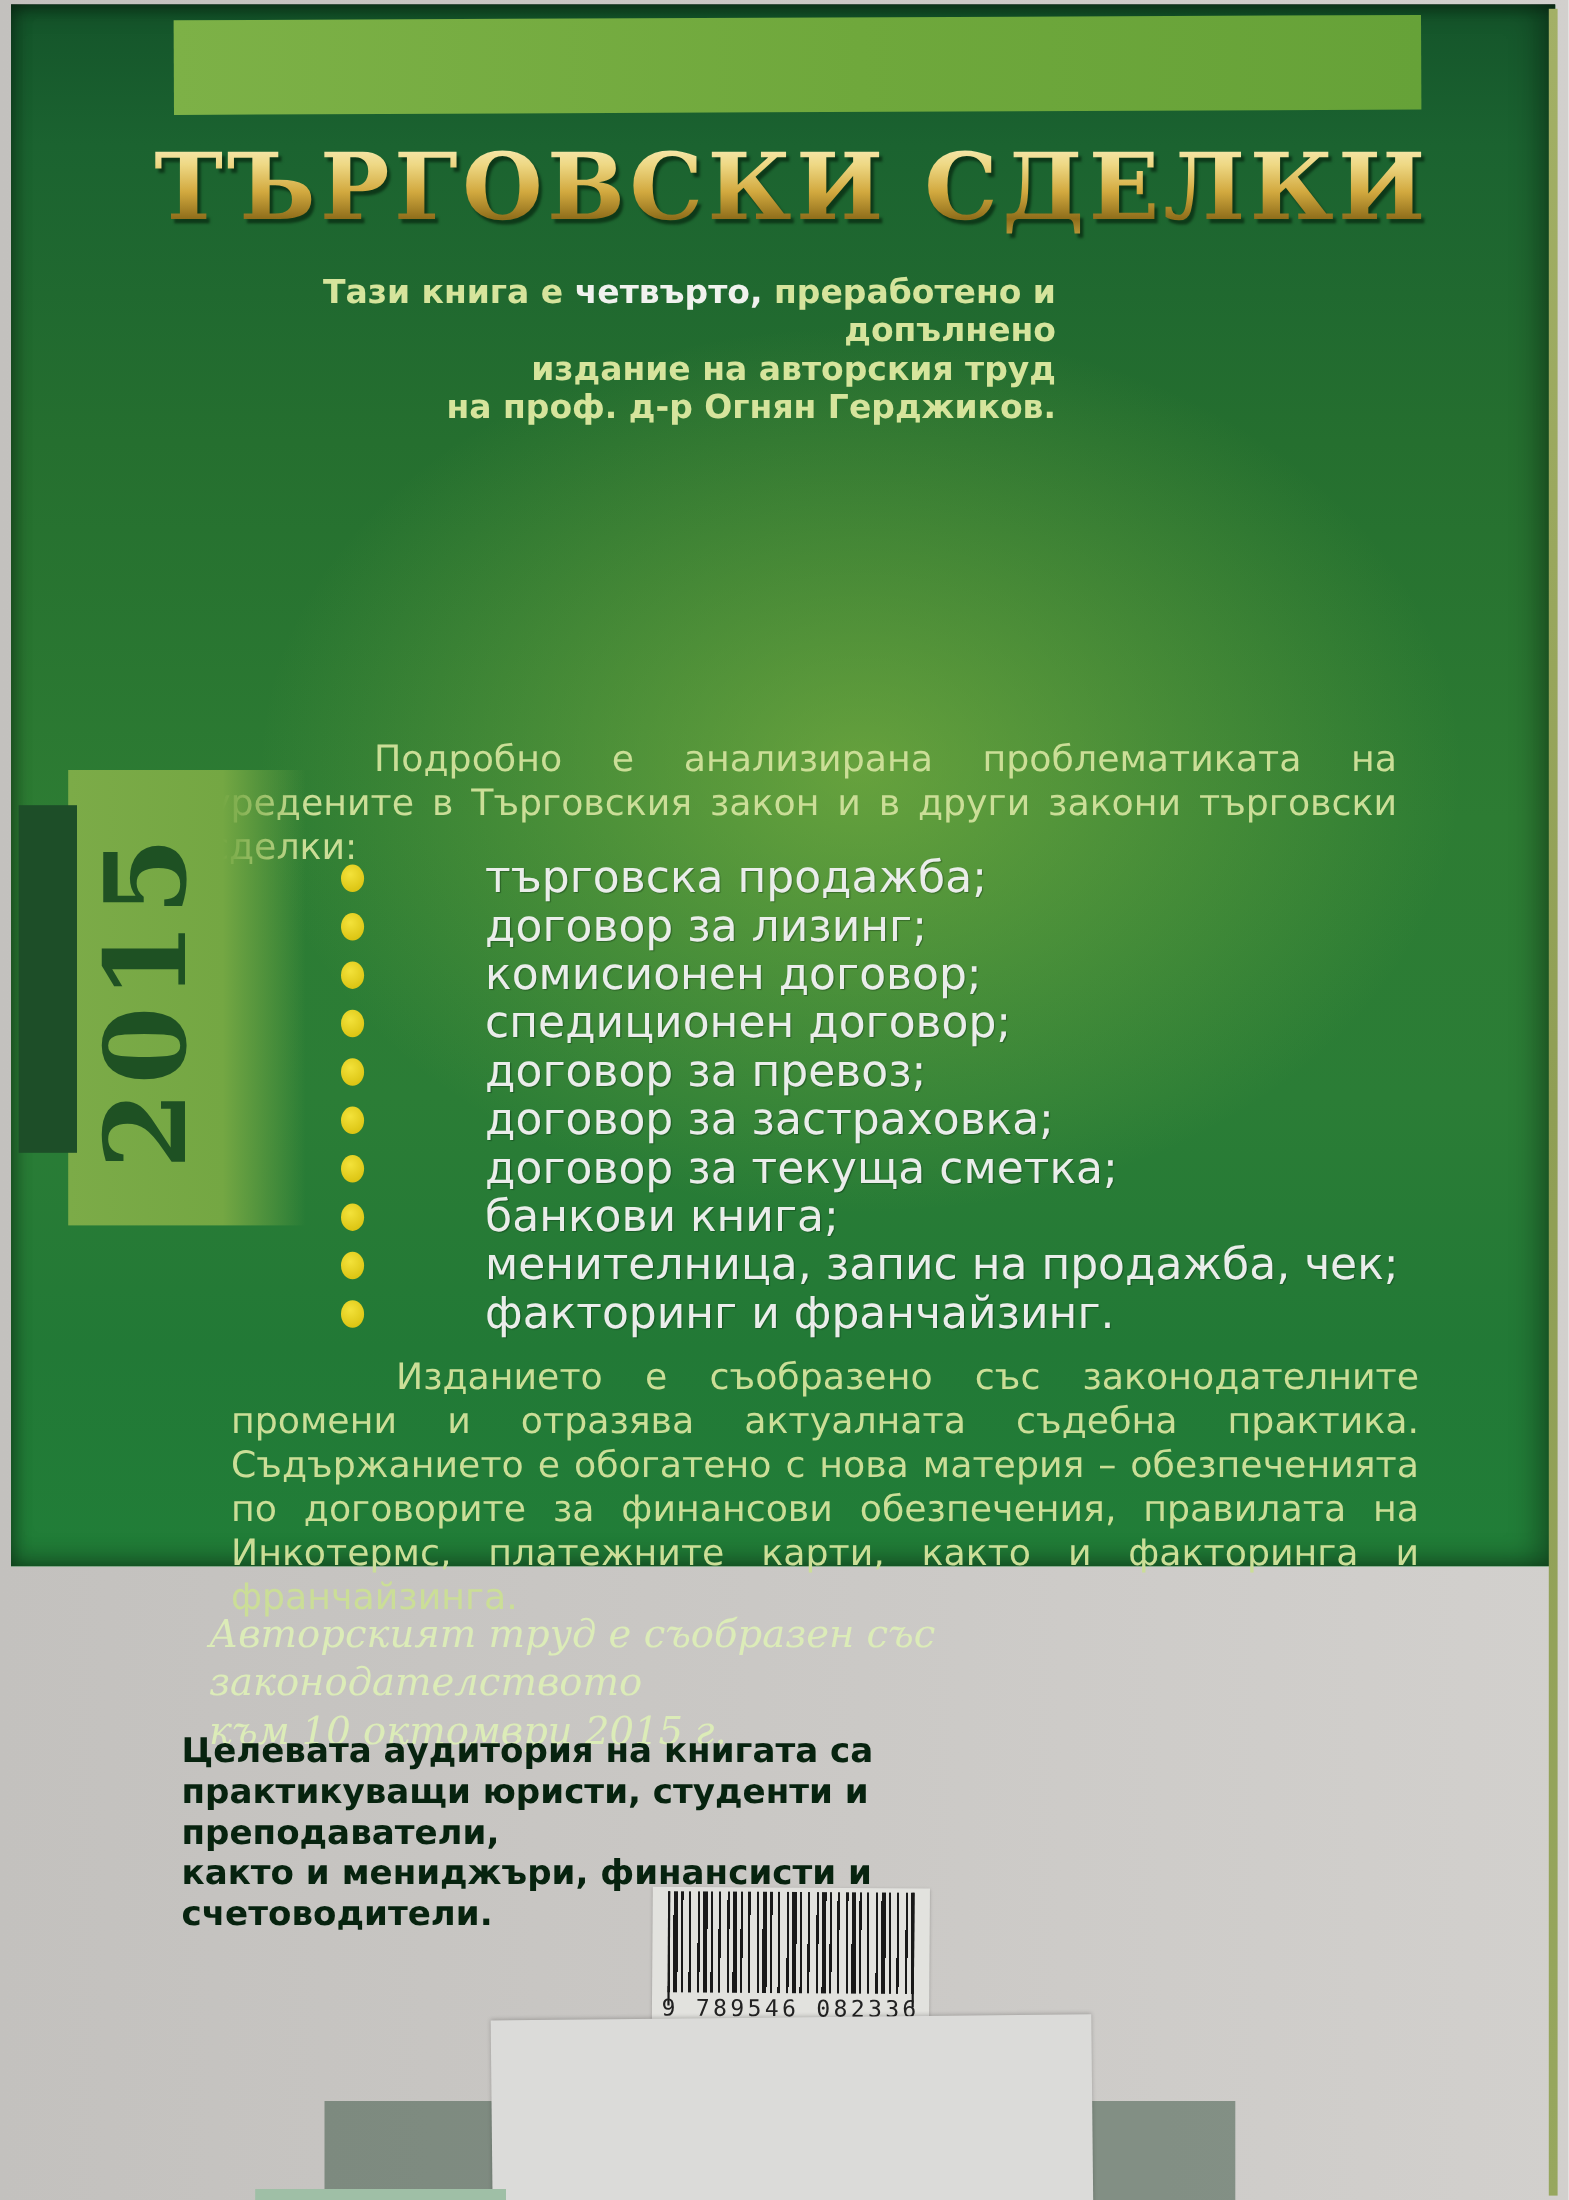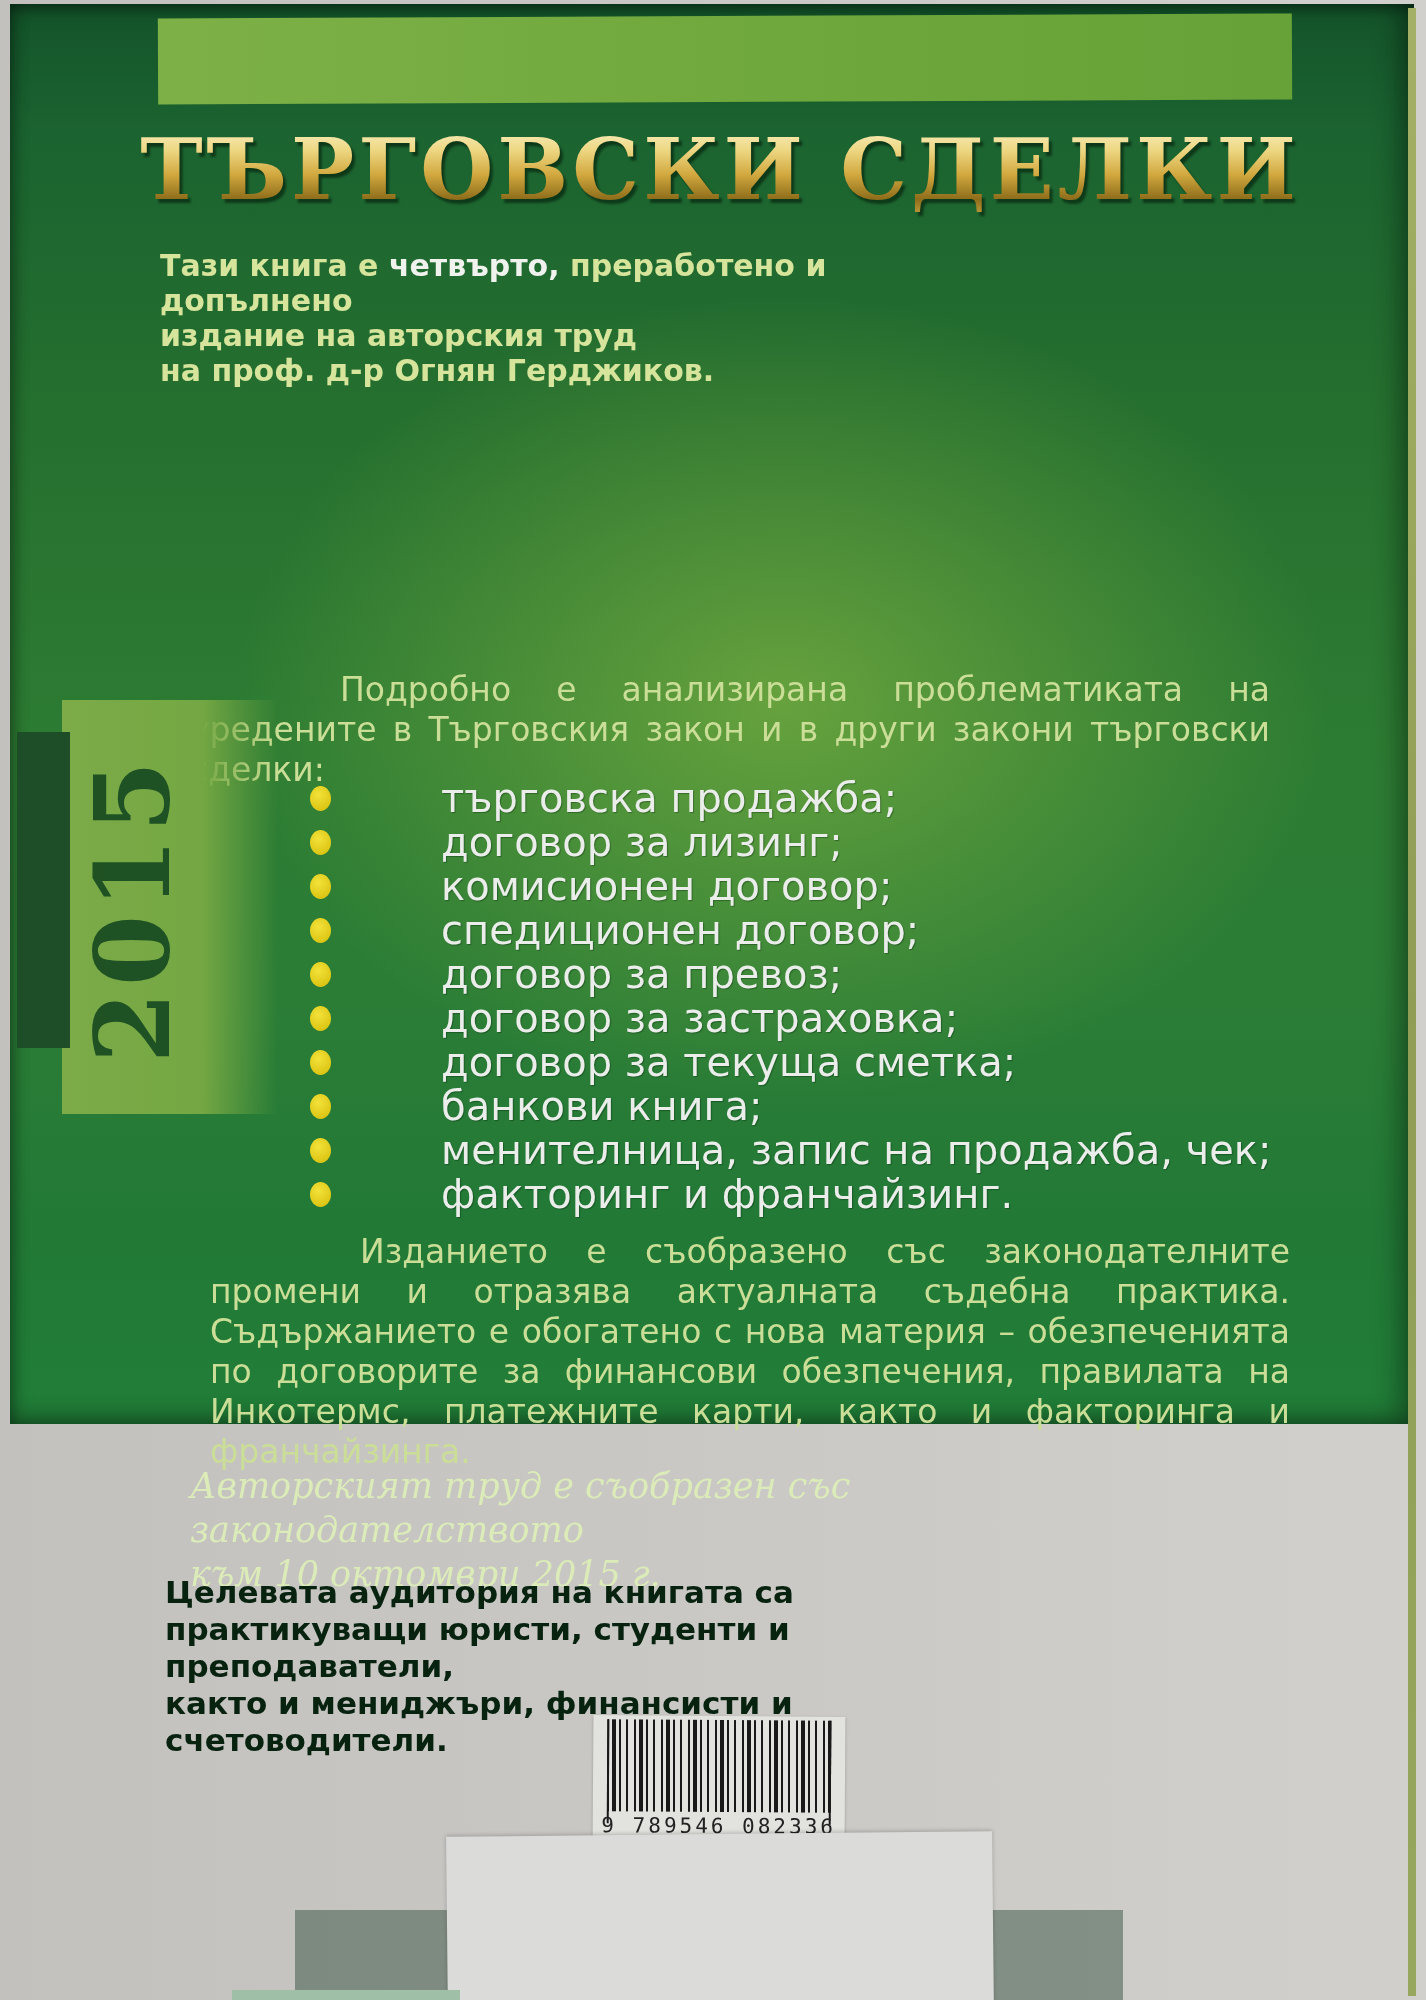--- a/index.html
+++ b/index.html
@@ -26,21 +26,21 @@
   }
   .title{
     position:absolute;left:60px;top:116px;width:1300px;text-align:center;
     font-family:"DejaVu Serif",serif;font-weight:bold;font-size:84px;letter-spacing:4px;
     background:linear-gradient(180deg,#faf2c9 4%,#eed884 30%,#d2a93f 55%,#8e6d1a 80%,#c9a845 100%);
     -webkit-background-clip:text;background-clip:text;color:transparent;-webkit-text-fill-color:transparent;
     filter:drop-shadow(3px 4px 1px rgba(0,20,5,.55));
     white-space:nowrap;
   }
   .intro{
-    position:absolute;left:150px;top:244px;width:800px;text-align:left;
+    position:absolute;left:150px;top:244px;width:800px;text-align:right;
     font-weight:bold;font-size:30px;line-height:35px;color:#d6e49c;
   }
   .intro .hl{color:#f0f2ee;}
   .para{
     position:absolute;left:180px;width:1080px;
     font-size:33px;line-height:40px;color:#cbde97;text-align:justify;
   }
   .p1{top:468px;}
   .p2{top:666px;text-indent:150px;}
   .p3{top:1228px;text-indent:150px;margin-left:20px;}

